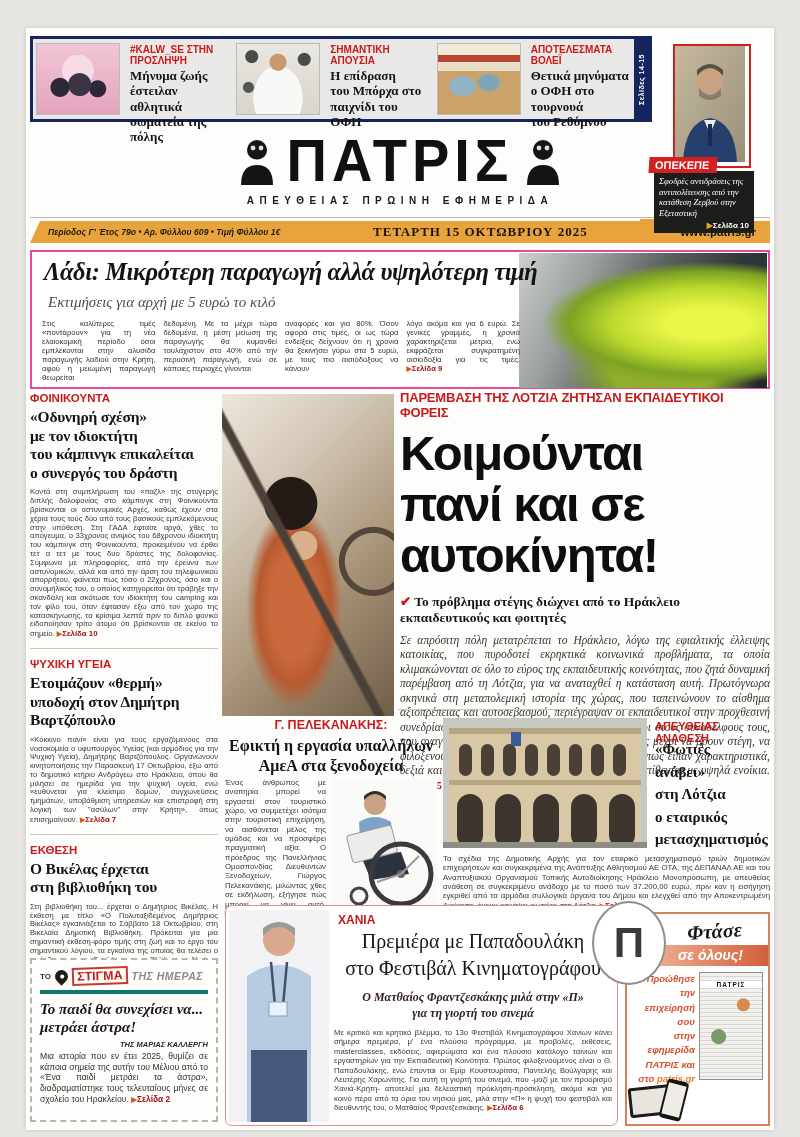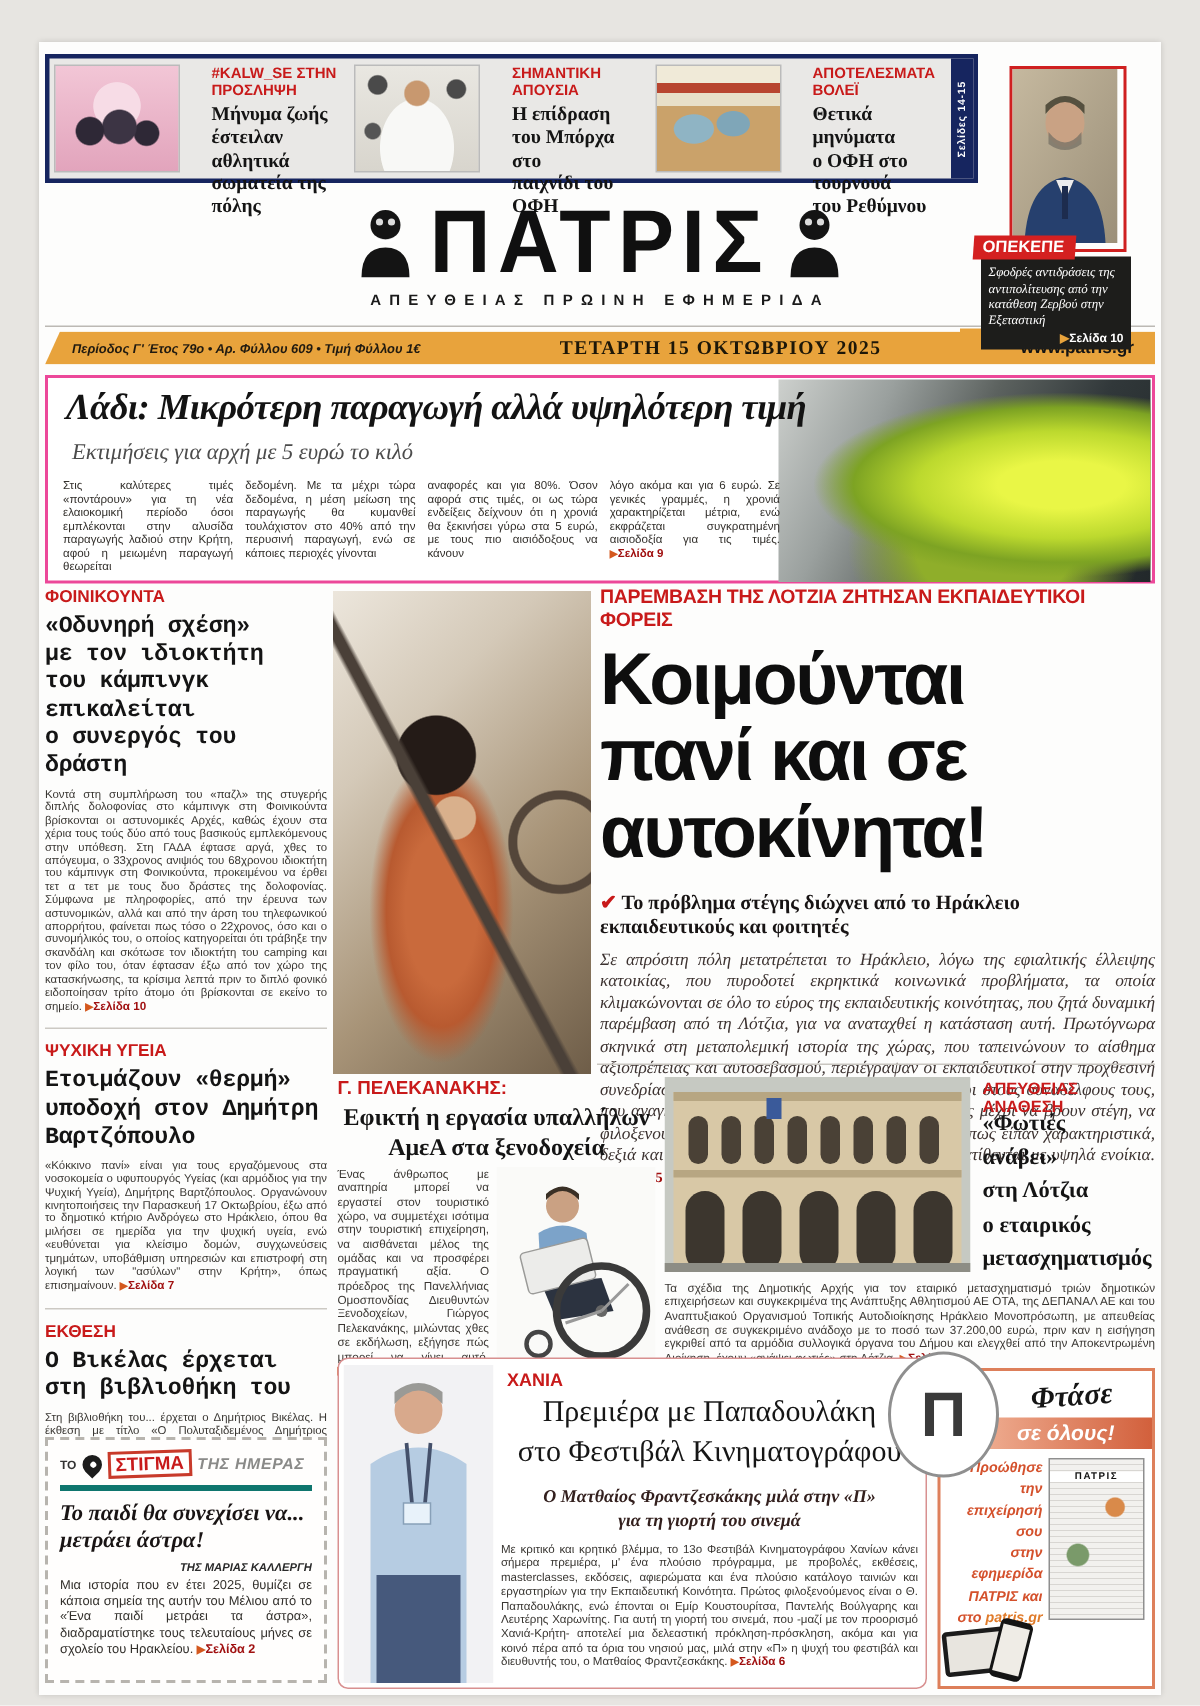--- a/index.html
+++ b/index.html
@@ -7,21 +7,21 @@
   .sheet{position:relative;width:800px;height:1137px;overflow:hidden;}
   .paper{position:absolute;left:26px;top:28px;width:748px;height:1102px;background:#fdfdfc;box-shadow:0 0 4px rgba(0,0,0,.15);}
   .abs{position:absolute;}
   .prewrap{white-space:pre-line;}
   .pageref{font-weight:bold;color:#a01010;font-size:1em;white-space:nowrap;}
   .pageref .arr{color:#d4581e;font-size:.9em;}
   .hrule{position:absolute;height:1px;background:#c9c6c0;}
 
   
   .teasers{left:30px;top:36px;width:622px;height:86px;border:3px solid #16255f;background:#e9e8e6;display:flex;box-sizing:border-box;}
-  .teaser{flex:1;display:flex;padding:4px 3px;gap:21px;min-width:0;}
+  .teaser{flex:1;display:flex;padding:4px 3px;gap:10px;min-width:0;}
   .tphoto{width:82px;height:70px;flex:none;border:1px solid #bbb;}
   .tp1{background:
     radial-gradient(circle at 28% 62%, #2e2836 0 9px, rgba(0,0,0,0) 10px),
     radial-gradient(circle at 52% 58%, #3c3444 0 11px, rgba(0,0,0,0) 12px),
     radial-gradient(circle at 74% 64%, #2e2836 0 8px, rgba(0,0,0,0) 9px),
     radial-gradient(circle at 50% 38%, #f7dce6 0 26%, rgba(0,0,0,0) 27%),
     linear-gradient(180deg,#f2c6d6,#e2a4bc);}
   .tp2{background:
     radial-gradient(circle at 50% 26%, #c8986f 0 8px, rgba(0,0,0,0) 9px),
     radial-gradient(circle at 18% 18%, #4a4a4a 0 6px, rgba(0,0,0,0) 7px),
@@ -68,21 +68,21 @@
     radial-gradient(ellipse at 58% 82%, #8fae2a 0 26%, rgba(0,0,0,0) 48%),
     linear-gradient(115deg,#cdd0cd 0%,#9aa09e 25%,#5c625f 48%,#31383a 72%,#22282a 100%);}
   .oil-head{position:absolute;left:12px;top:6px;width:500px;font-family:"Liberation Serif",serif;font-style:italic;font-weight:bold;font-size:24.5px;letter-spacing:-.4px;color:#131313;white-space:nowrap;}
   .oil-sub{position:absolute;left:16px;top:42px;font-family:"Liberation Serif",serif;font-style:italic;font-size:15px;color:#4c4c4c;}
   .oil-cols{position:absolute;left:10px;top:68px;width:478px;display:flex;gap:8px;}
   .oil-col{flex:1;font-size:7.7px;line-height:1.16;color:#33302c;text-align:justify;}
 
   
   .leftcol{left:30px;top:392px;width:188px;}
   .lkick{font-size:11.5px;font-weight:bold;color:#c81a1a;margin-bottom:4px;}
-  .lhead{font-family:Liberation Mono, monospace;font-size:15.5px;font-weight:bold;line-height:1.2;letter-spacing:-.2px;color:#141414;margin-bottom:6px;}
+  .lhead{font-family:Liberation Serif, serif;font-size:15.5px;font-weight:bold;line-height:1.2;letter-spacing:-.2px;color:#141414;margin-bottom:6px;}
   .lbody{font-size:7.6px;line-height:1.16;color:#3a3733;text-align:justify;}
   .ldiv{border-top:1px solid #ccc9c3;margin:9px 0 9px;}
   .lbody .pageref{font-size:7.8px;}
 
   
   .carphoto{left:222px;top:394px;width:172px;height:322px;background:
     linear-gradient(62deg, rgba(0,0,0,0) 44%, #4a4038 45% 47%, rgba(0,0,0,0) 48%),
     radial-gradient(circle at 40% 34%, #241b17 0 26px, rgba(0,0,0,0) 27px),
     radial-gradient(circle at 47% 47%, #d9b08c 0 14px, rgba(0,0,0,0) 15px),
     radial-gradient(ellipse at 42% 66%, #c96a3c 0 17%, #b85a30 26%, rgba(0,0,0,0) 34%),
@@ -94,21 +94,21 @@
   .mkick{font-size:13px;font-weight:bold;color:#c81a1a;letter-spacing:-.2px;margin-bottom:8px;}
   .mhead{font-size:49px;font-weight:bold;line-height:1.04;letter-spacing:-1.5px;color:#0e0e0e;margin-bottom:12px;}
   .mbullet{font-family:"Liberation Serif",serif;font-size:13.5px;font-weight:bold;color:#181414;margin-bottom:7px;}
   .mbullet .check{color:#c81a1a;margin-right:3px;}
   .mbody{font-family:"Liberation Serif",serif;font-style:italic;font-size:11.5px;line-height:1.26;color:#3c3230;text-align:justify;}
   .mbody .pageref{font-size:9.5px;font-style:normal;}
   .mrule{left:398px;top:709px;width:372px;}
 
   
   .pelek{left:225px;top:718px;width:212px;}
-  .pkick{font-size:12.5px;font-weight:bold;color:#c81a1a;margin-bottom:4px;}
+  .pkick{font-size:12.5px;font-weight:bold;color:#c81a1a;margin-bottom:4px;text-align:center;}
   .phead{font-family:"Liberation Serif",serif;font-size:16px;font-weight:bold;line-height:1.22;color:#141414;margin-bottom:3px;text-align:center;}
   .pbody{font-size:7.8px;line-height:1.2;color:#3a3733;text-align:justify;}
   .pel-photo{float:right;width:106px;height:132px;margin:0 0 2px 5px;}
   .pbody .pageref{font-size:8px;}
 
   
   .anath{left:443px;top:716px;width:327px;}
   .loggia{position:absolute;left:0;top:2px;width:204px;height:130px;}
   .akick{position:absolute;left:212px;top:4px;width:116px;font-size:11px;font-weight:bold;color:#c81a1a;}
   .ahead{position:absolute;left:212px;top:22px;width:116px;font-family:"Liberation Serif",serif;font-size:15px;font-weight:bold;line-height:1.5;color:#141414;}

